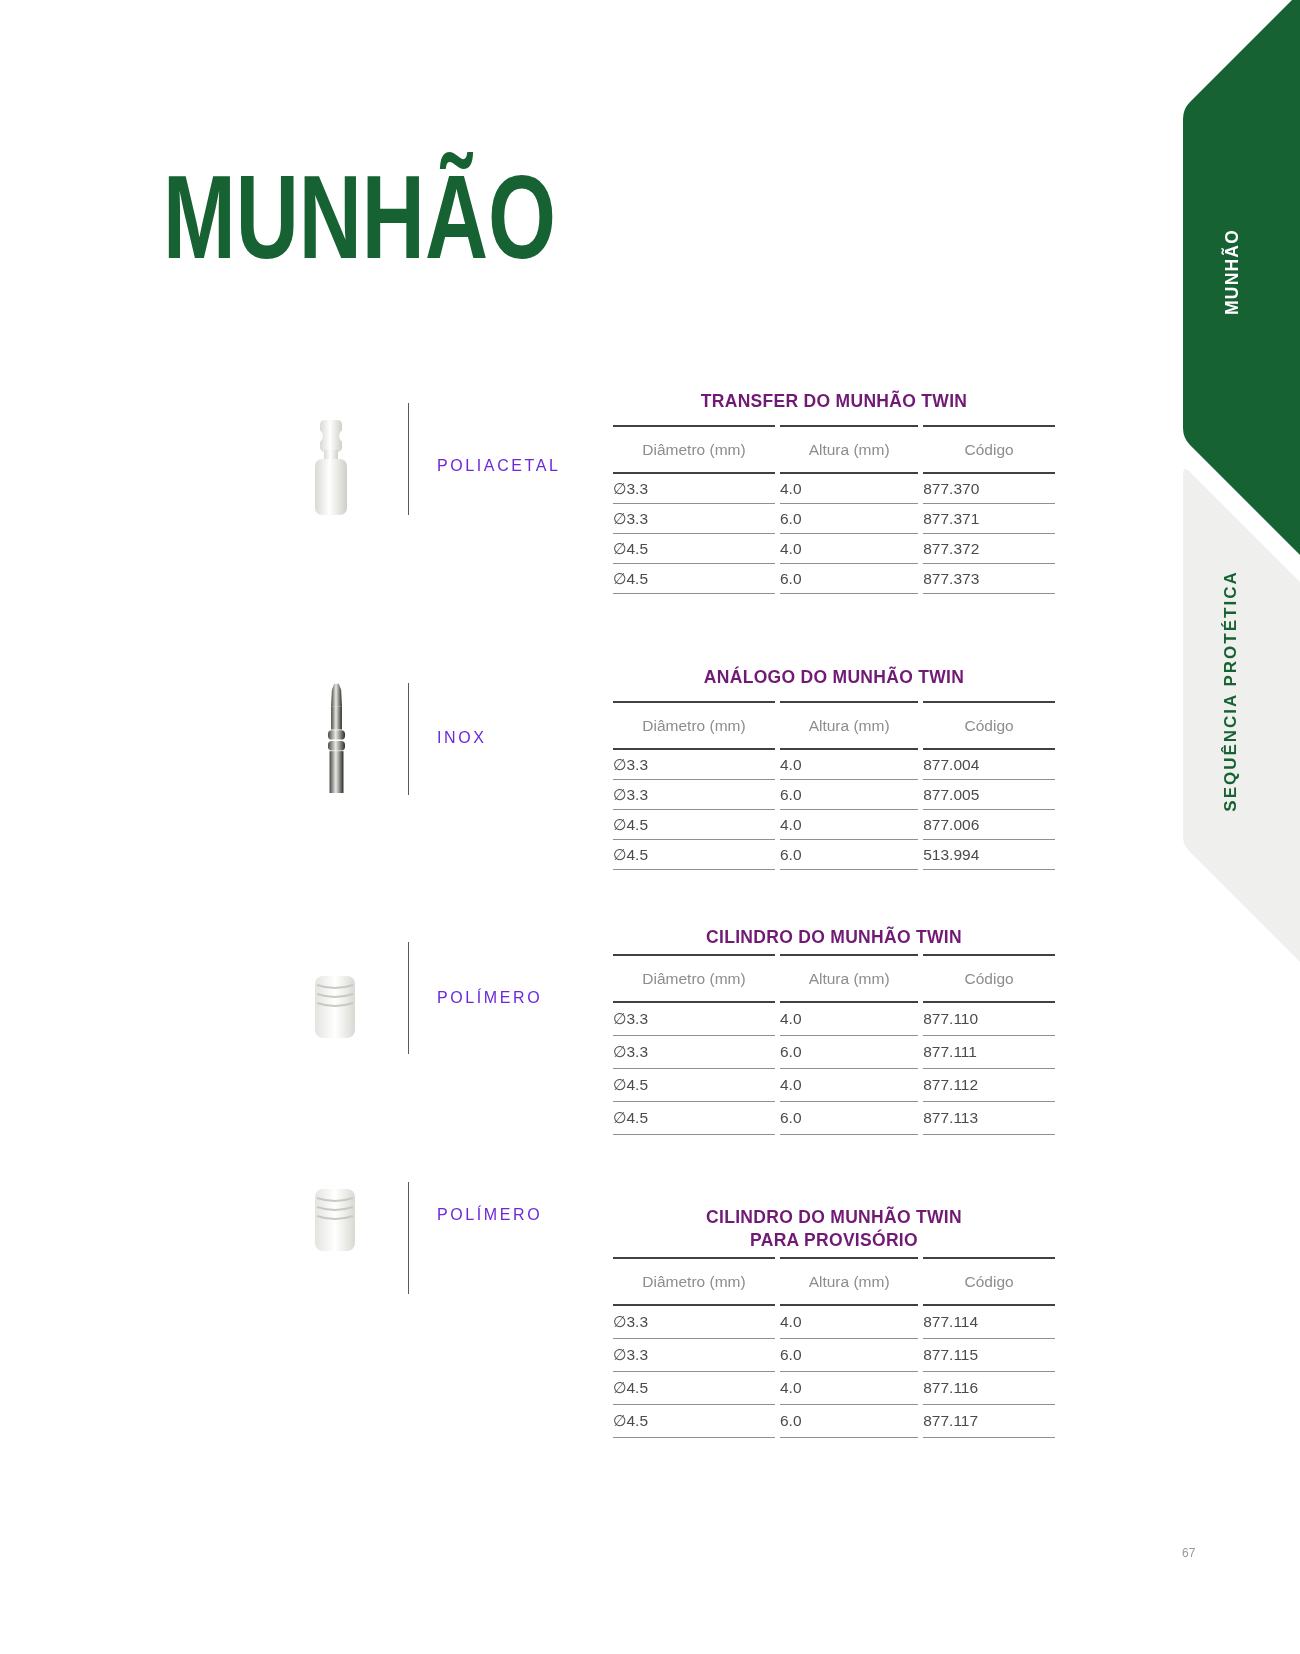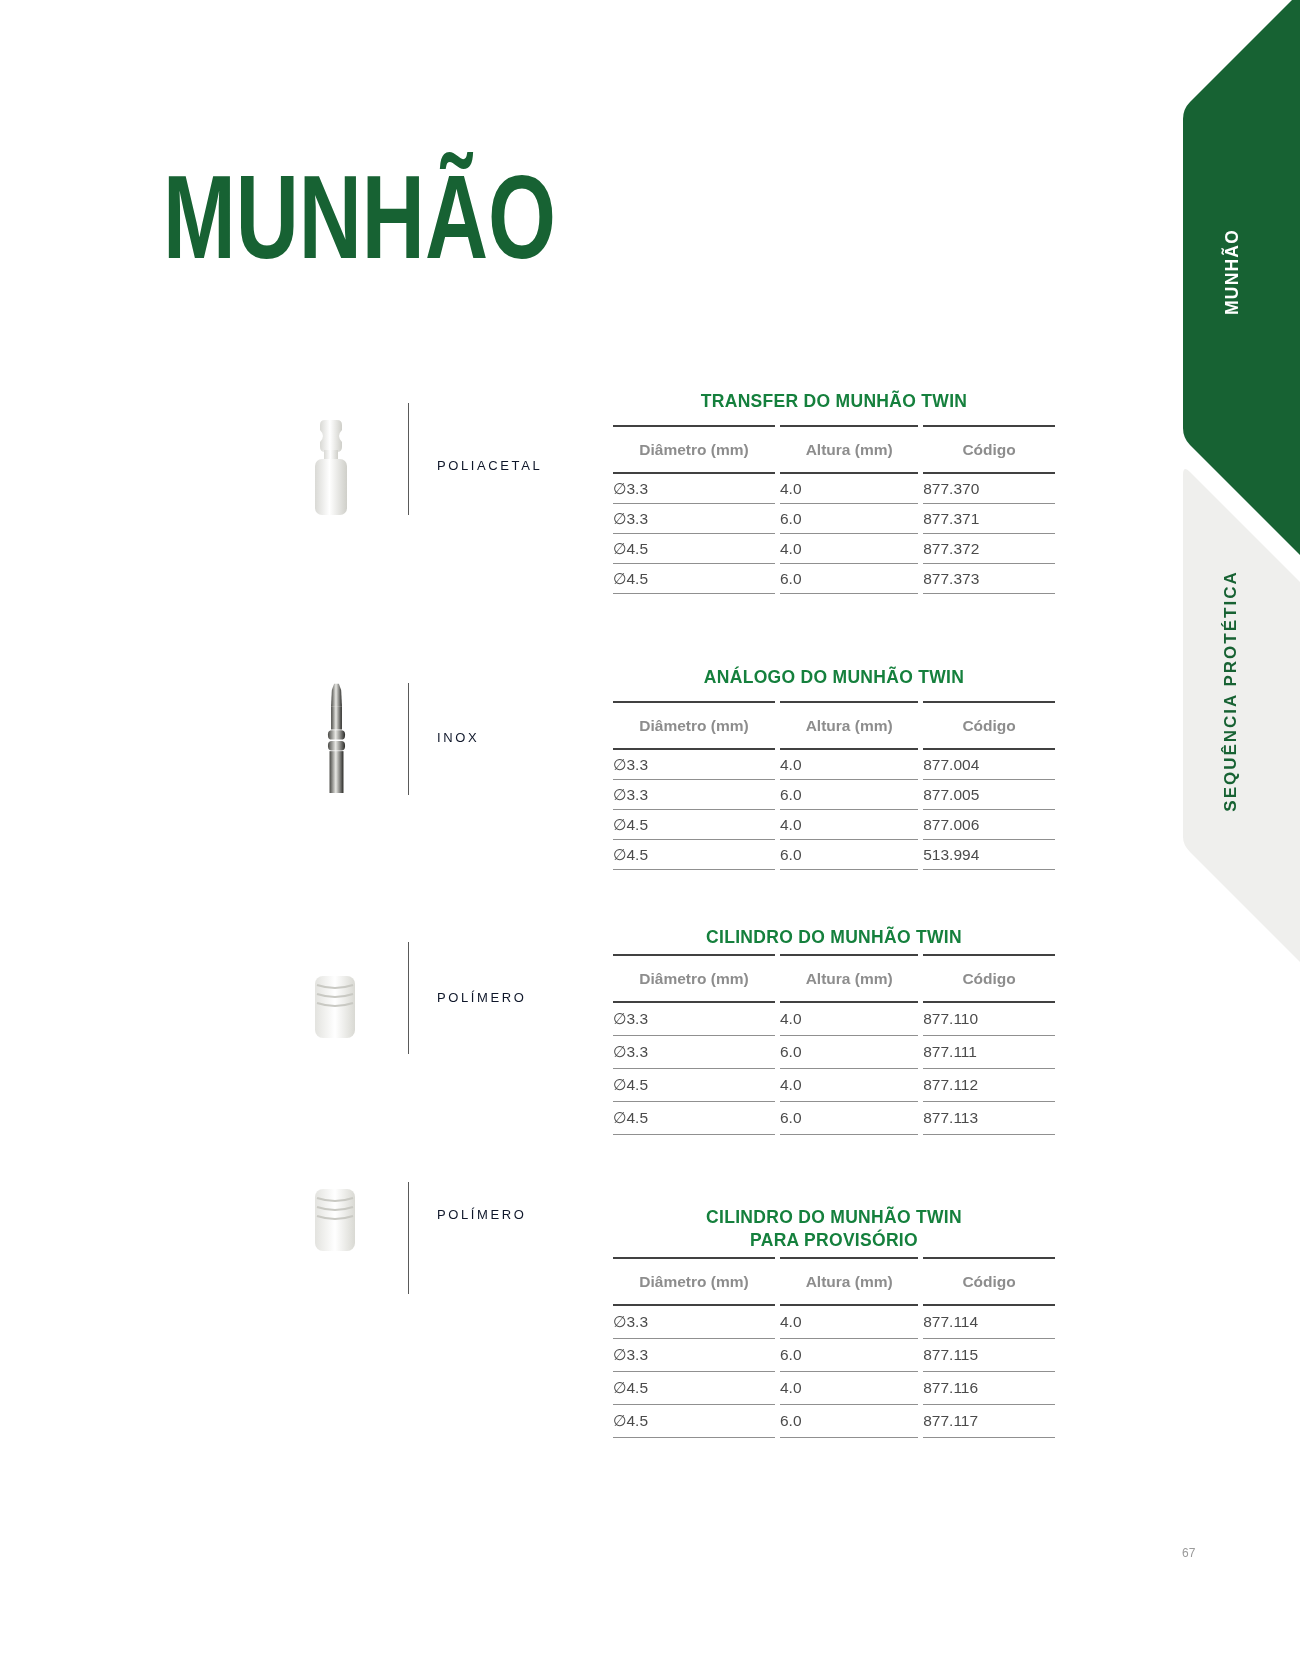--- a/index.html
+++ b/index.html
@@ -33,39 +33,39 @@
   .s1 .product-svg { left:311px; top:27px;  width:40px; height:100px; }
   .s2 .product-svg { left:324px; top:17px;  width:25px; height:110px; }
   .s3 .product-svg { left:313px; top:46px;  width:44px; height:68px; }
   .s4 .product-svg { left:313px; top:-21px; width:44px; height:68px; }
 
   .divider { position:absolute; left:408px; width:1px; height:112px; background:#5a5a5a; }
   .s1 .divider { top:13px; } .s2 .divider { top:17px; }
   .s3 .divider { top:16px; } .s4 .divider { top:-24px; }
 
   .material {
-    position:absolute; left:437px; font-size:13px; line-height:16px;
-    letter-spacing:2.6px; color:#0f172a;
+    position:absolute; left:437px; font-size:16px; line-height:16px;
+    letter-spacing:2.6px; color:#6d28d9;
   }
   .s1 .material { top:68px; } .s2 .material { top:64px; }
   .s3 .material { top:64px; } .s4 .material { top:1px; }
 
   
   .tbl-wrap { position:absolute; left:608px; top:0; width:452px; }
   .tbl-title {
     text-align:center; font-weight:bold; font-size:17.5px; line-height:23px;
-    color:#15803d; letter-spacing:0.3px;
+    color:#701a75; letter-spacing:0.3px;
   }
   .one-line .tbl-title { margin-bottom:12px; }
   .two-line .tbl-title { margin-bottom:5px; }
 
   table { width:100%; border-collapse:separate; border-spacing:5px 0; table-layout:fixed; }
   col.c1 { width:37.5%; } col.c2 { width:32%; } col.c3 { width:30.5%; }
   th {
-    font-weight:bold; color:#8d8d8d; font-size:15.5px; height:45px;
+    font-weight:normal; color:#8d8d8d; font-size:15.5px; height:45px;
     border-top:2px solid #414141; border-bottom:2px solid #414141;
     text-align:center; padding:0;
   }
   td {
     color:#4b4b4b; font-size:15.5px; height:29px;
     border-bottom:1px solid #909090; text-align:left; padding:0;
   }
   .s3 td, .s4 td { height:32px; }
 
   .page-number { position:absolute; left:1182px; top:1546px; font-size:12px; color:#9a9a9a; }

